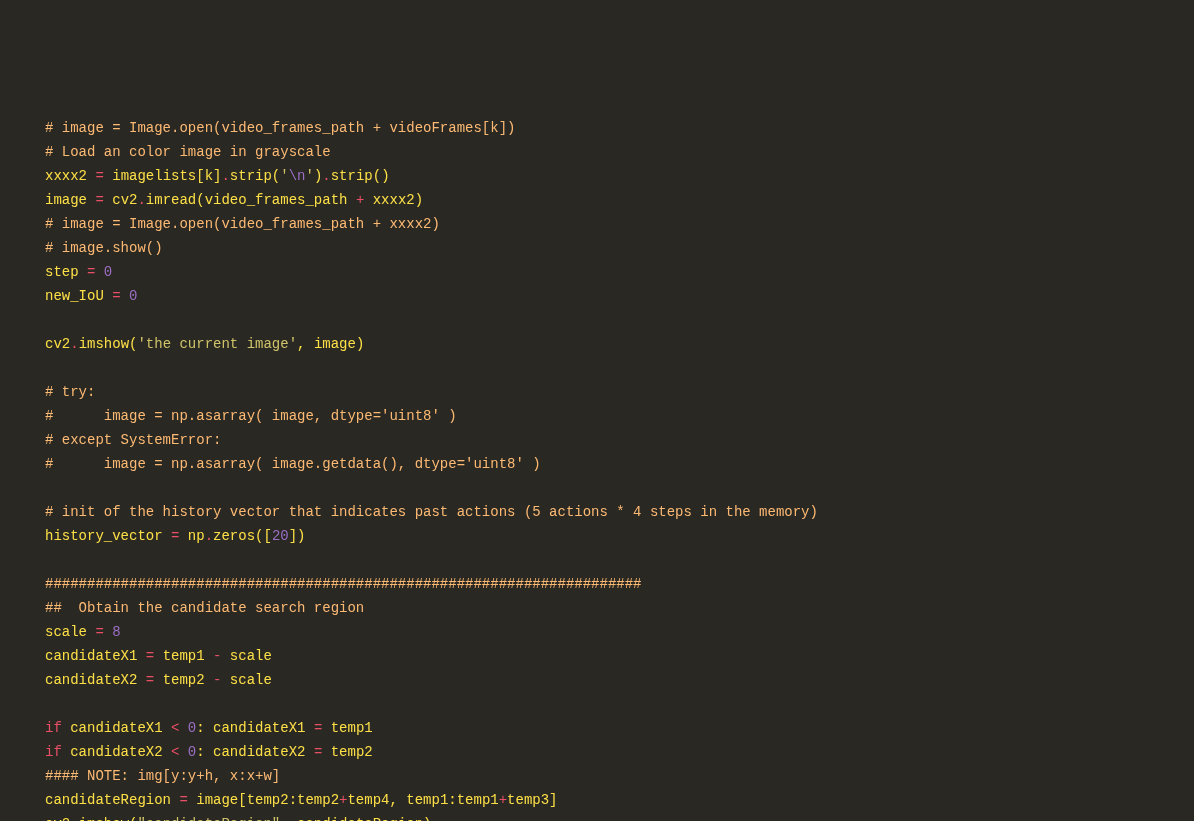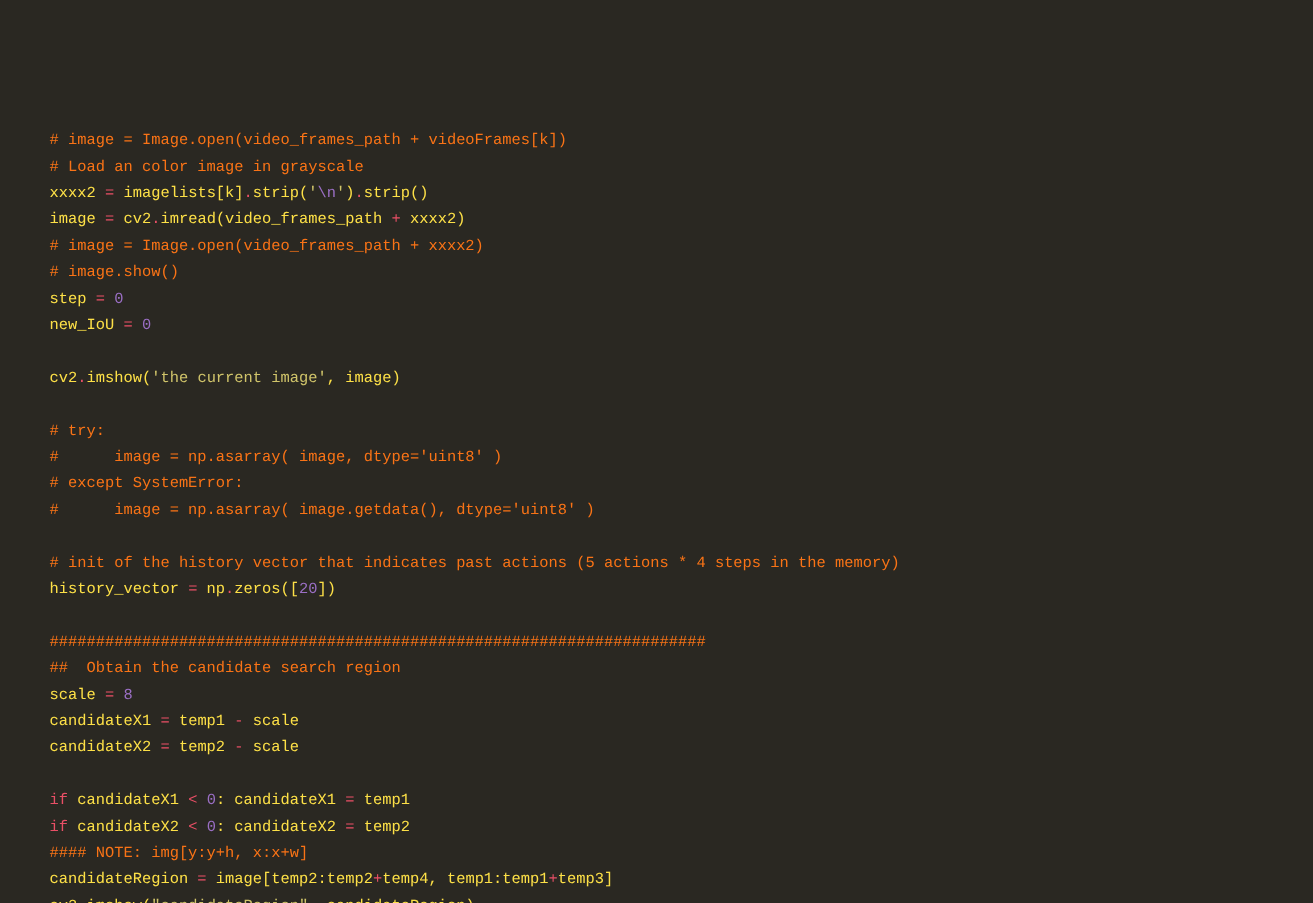--- a/index.html
+++ b/index.html
@@ -6,21 +6,21 @@
   body {
     background: #2a2822;
     font-family: "Consolas", "Monaco", "Courier New", monospace;
     font-size: 14px;
     line-height: 24px;
     padding: 20px 45px;
     white-space: pre;
     color: #d6d6c0;
   }
   .line { display: block; }
-  .comment { color: #f97316; }
+  .comment { color: #fdba74; }
   .ident { color: #fde047; }
   .op { color: #e94f66; }
   .string { color: #d0c46a; }
   .escape { color: #9b6fc5; }
   .num { color: #9b6fc5; }
   .kw { color: #e94f66; }
 </style>
 </head>
 <body>
 

